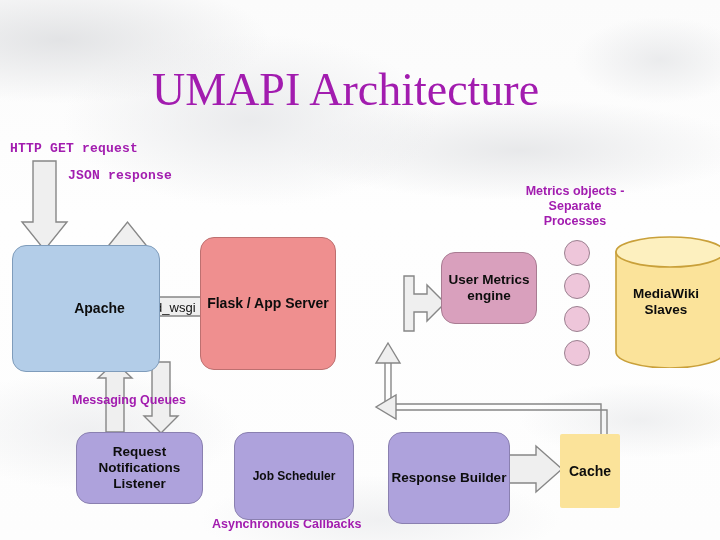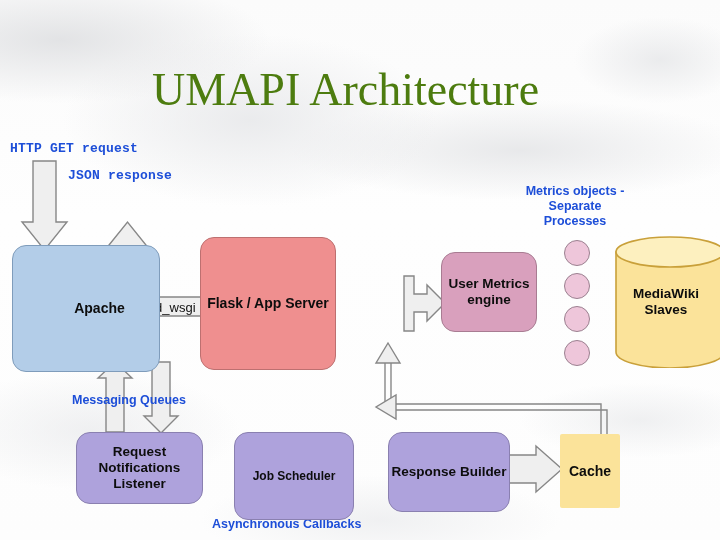--- a/index.html
+++ b/index.html
@@ -60,36 +60,36 @@
     position: absolute;
     border-radius: 50%;
     background: #eec6da;
     border: 1px solid #9b8090;
     box-sizing: border-box;
   }
   
   .label {
     position: absolute;
     font-weight: bold;
-    color: #1d4ed8;
+    color: #a21caf;
     text-align: center;
     line-height: 1.18;
     white-space: pre-line;
   }
   .label.mono {
     font-family: "Liberation Mono", "DejaVu Sans Mono", monospace;
     font-weight: bold;
     letter-spacing: 0.2px;
     white-space: nowrap;
   }
   .title {
     position: absolute;
     font-family: "Liberation Serif", "DejaVu Serif", serif;
     font-weight: normal;
-    color: #4d7c0f;
+    color: #a21caf;
     white-space: nowrap;
   }
   .wsgi-label {
     position: absolute;
     font-family: "Liberation Sans", sans-serif;
     font-weight: normal;
     color: #111;
     white-space: nowrap;
   }
 </style>
@@ -153,21 +153,21 @@
   <div class="node rounded apache" style="left:12px; top:245px; width:148px; height:127px; font-size:14px;">
     <span>Apache</span>
   </div>
 
   <div class="node rounded flask" style="left:200px; top:237px; width:136px; height:133px; font-size:14px;">
     <span>Flask / App
 Server</span>
   </div>
 
 
-  <div class="node rounded mauve" style="left:441px; top:252px; width:96px; height:80px; font-size:13.5px;">
+  <div class="node rounded mauve" style="left:441px; top:252px; width:96px; height:72px; font-size:13.5px;">
     <span>User
 Metrics
 engine</span>
   </div>
 
   <div class="circle" style="left:564px; top:240px; width:26px; height:26px;"></div>
   <div class="circle" style="left:564px; top:273px; width:26px; height:26px;"></div>
   <div class="circle" style="left:564px; top:306px; width:26px; height:26px;"></div>
   <div class="circle" style="left:564px; top:340px; width:26px; height:26px;"></div>
 
@@ -186,21 +186,21 @@
     <span>Request
 Notifications
 Listener</span>
   </div>
 
   <div class="node rounded purple" style="left:234px; top:432px; width:120px; height:88px; font-size:12px;">
     <span>Job
 Scheduler</span>
   </div>
 
-  <div class="node rounded purple" style="left:388px; top:432px; width:122px; height:80px; font-size:13.5px;">
+  <div class="node rounded purple" style="left:388px; top:432px; width:122px; height:92px; font-size:13.5px;">
     <span>Response
 Builder</span>
   </div>
 
   <div class="node cache" style="left:560px; top:434px; width:60px; height:74px; font-size:14px;">
     <span>Cache</span>
   </div>
 
 </div>
 

